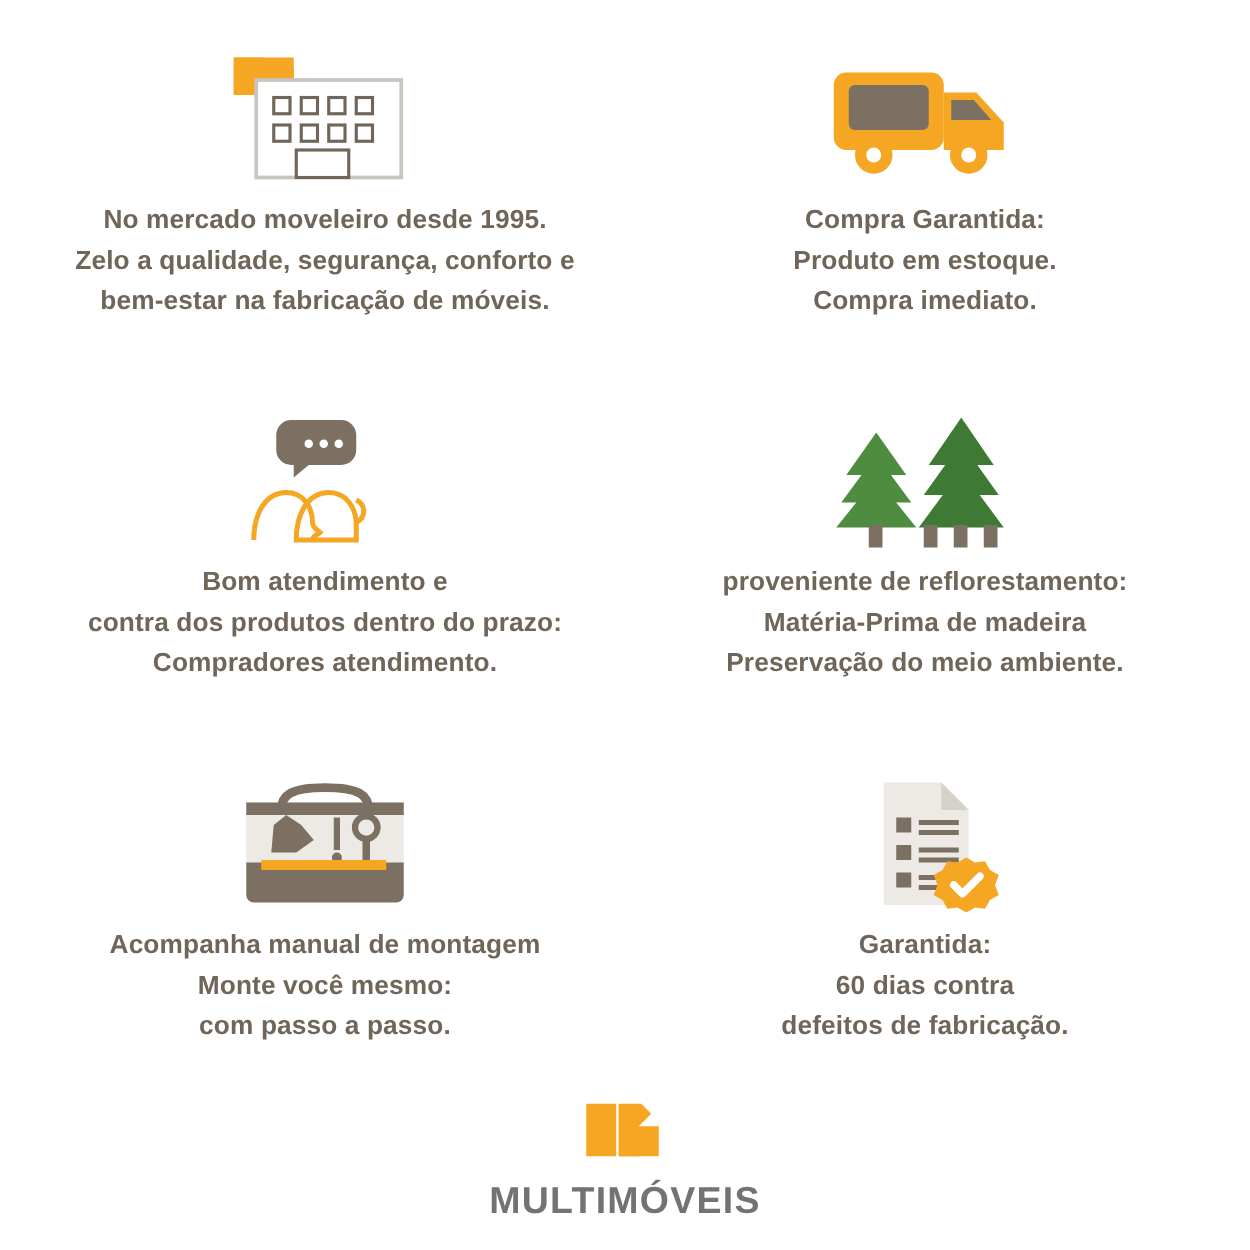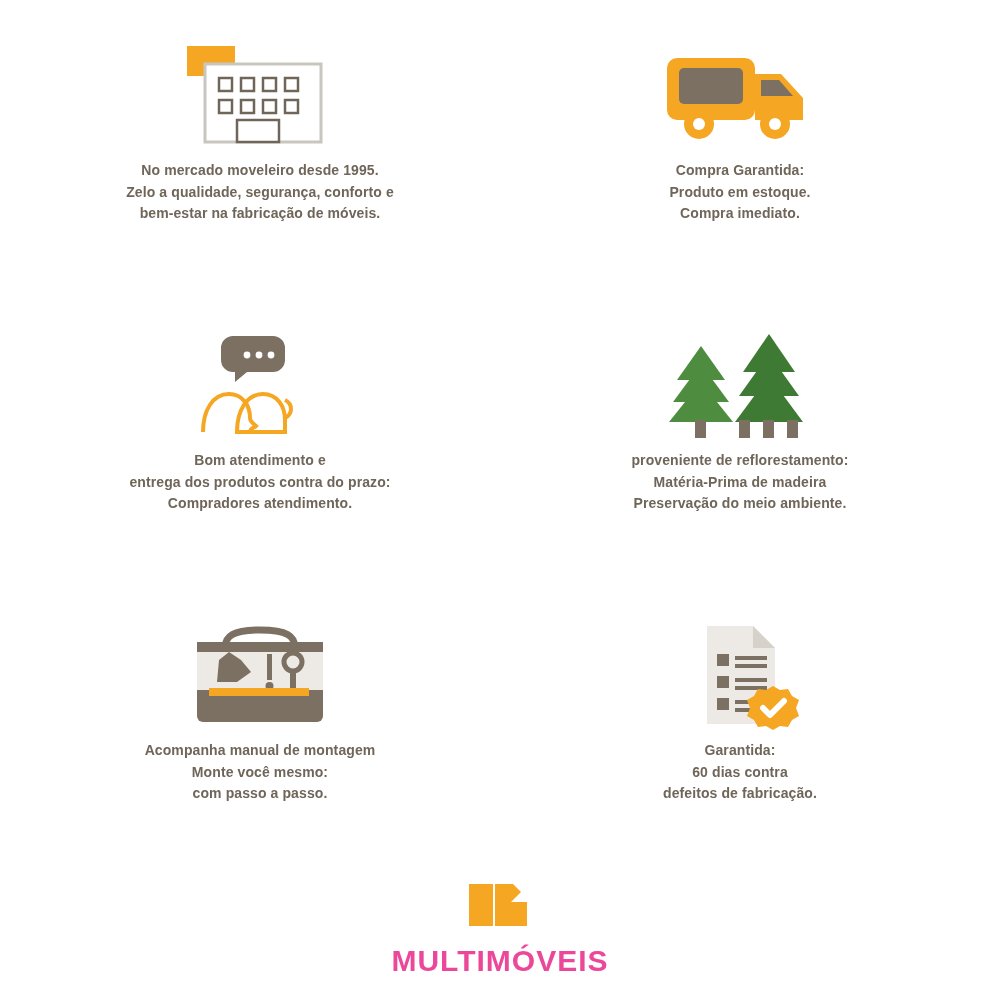--- a/index.html
+++ b/index.html
@@ -33,21 +33,21 @@
     justify-content: flex-start;
     text-align: center;
   }
   .icon-wrap {
     height: 130px;
     display: flex;
     align-items: center;
     justify-content: center;
   }
   .caption {
-    font-size: 14px;
+    font-size: 21px;
     line-height: 1.55;
     color: #6f6558;
     font-weight: bold;
     letter-spacing: 0.1px;
     max-width: 470px;
   }
   .caption div {
     white-space: nowrap;
   }
   .footer {
@@ -59,21 +59,21 @@
     flex-direction: column;
     align-items: center;
   }
   .logo-mark {
     margin-bottom: 10px;
   }
   .logo-text {
     font-size: 30px;
     font-weight: bold;
     letter-spacing: 1px;
-    color: #ec4899;
+    color: #737373;
   }
 </style>
 </head>
 <body>
 
 <div class="page">
 
   <div class="grid">
 
     <div class="cell">
@@ -131,21 +131,21 @@
             <circle cx="84" cy="25" r="3.4"></circle>
             <circle cx="96" cy="25" r="3.4"></circle>
           </g>
           <path d="M62 102 c0 -22 10 -38 26 -38 c14 0 22 12 22 26 v12 z" fill="none" stroke="#F5A623" stroke-width="4"></path>
           <path d="M28 102 c0 -22 10 -38 26 -38 c13 0 21 11 21 24 c0 4 4 6 6 8 c-2 2 -6 2 -6 6 v0" fill="none" stroke="#F5A623" stroke-width="4"></path>
           <path d="M110 70 c8 4 8 14 0 18" fill="none" stroke="#F5A623" stroke-width="4"></path>
         </svg>
       </div>
       <div class="caption">
         <div>Bom atendimento e</div>
-        <div>entrega dos produtos contra do prazo:</div>
+        <div>contra dos produtos dentro do prazo:</div>
         <div>Compradores atendimento.</div>
       </div>
     </div>
 
     <div class="cell">
       <div class="icon-wrap">
         <svg width="170" height="110" viewBox="0 0 170 110">
           <g fill="#4E8C3F">
             <path d="M46 16 l24 34 h-48 z"></path>
             <path d="M46 34 l28 38 h-56 z"></path>

